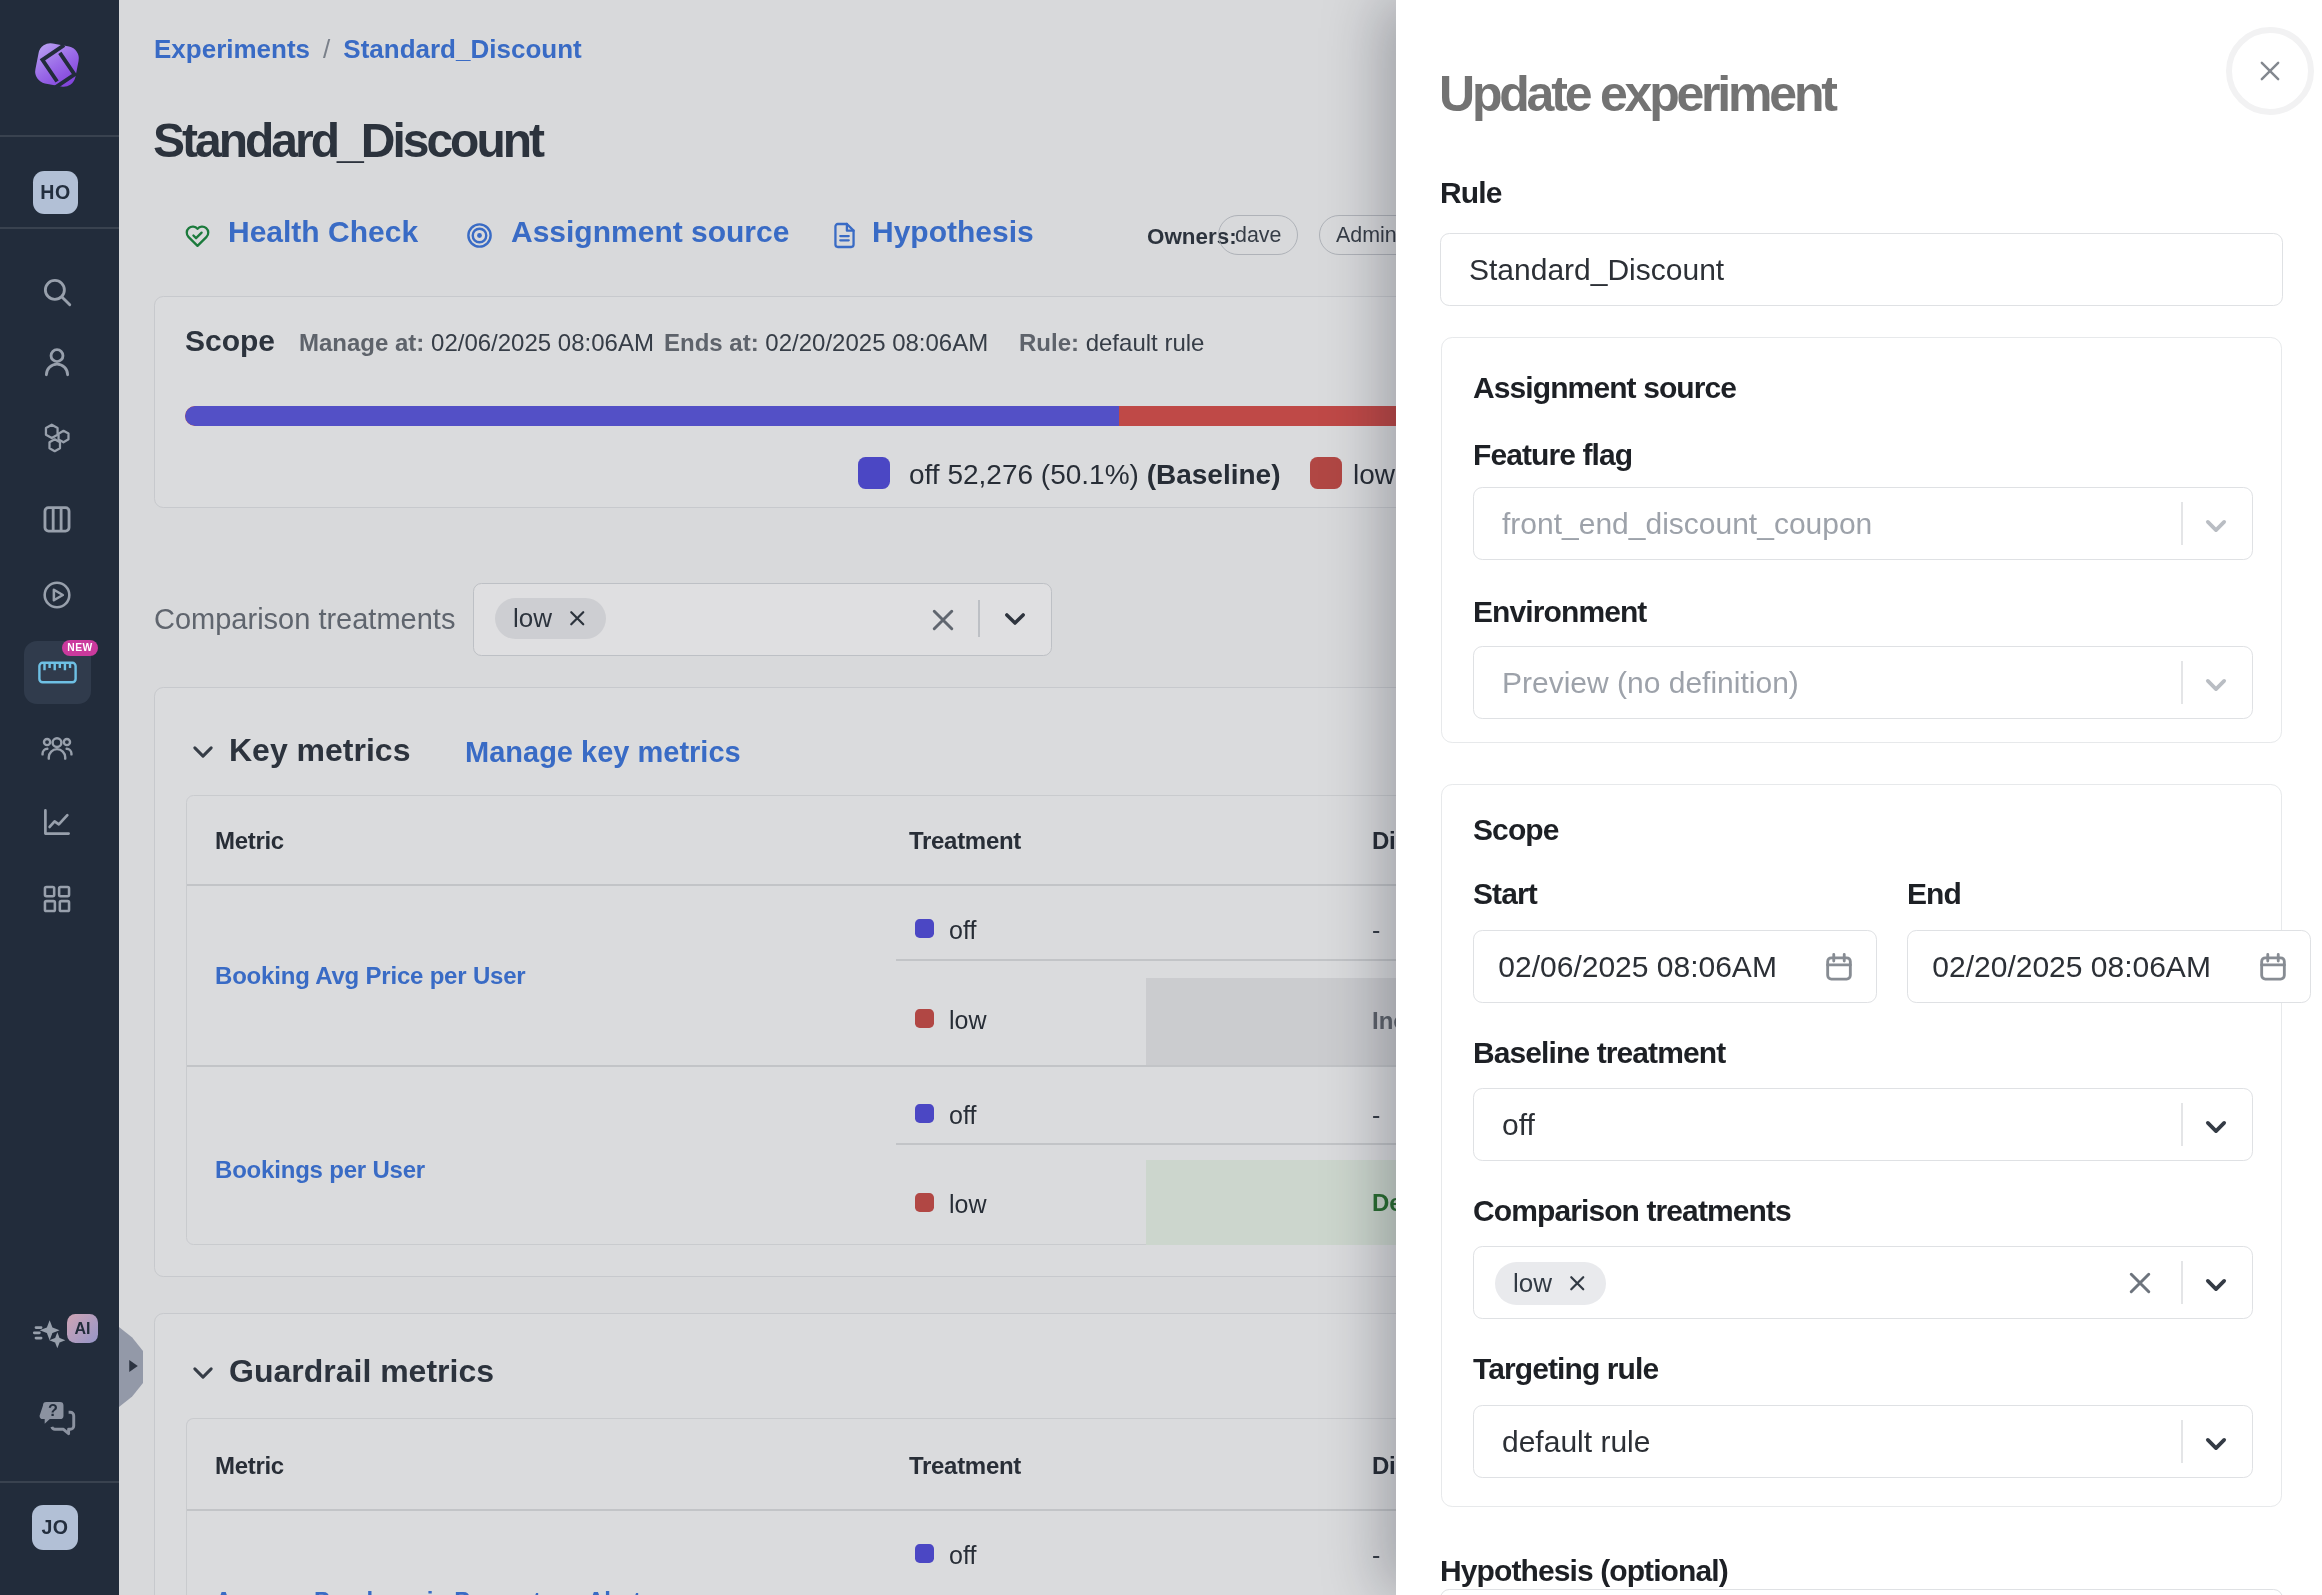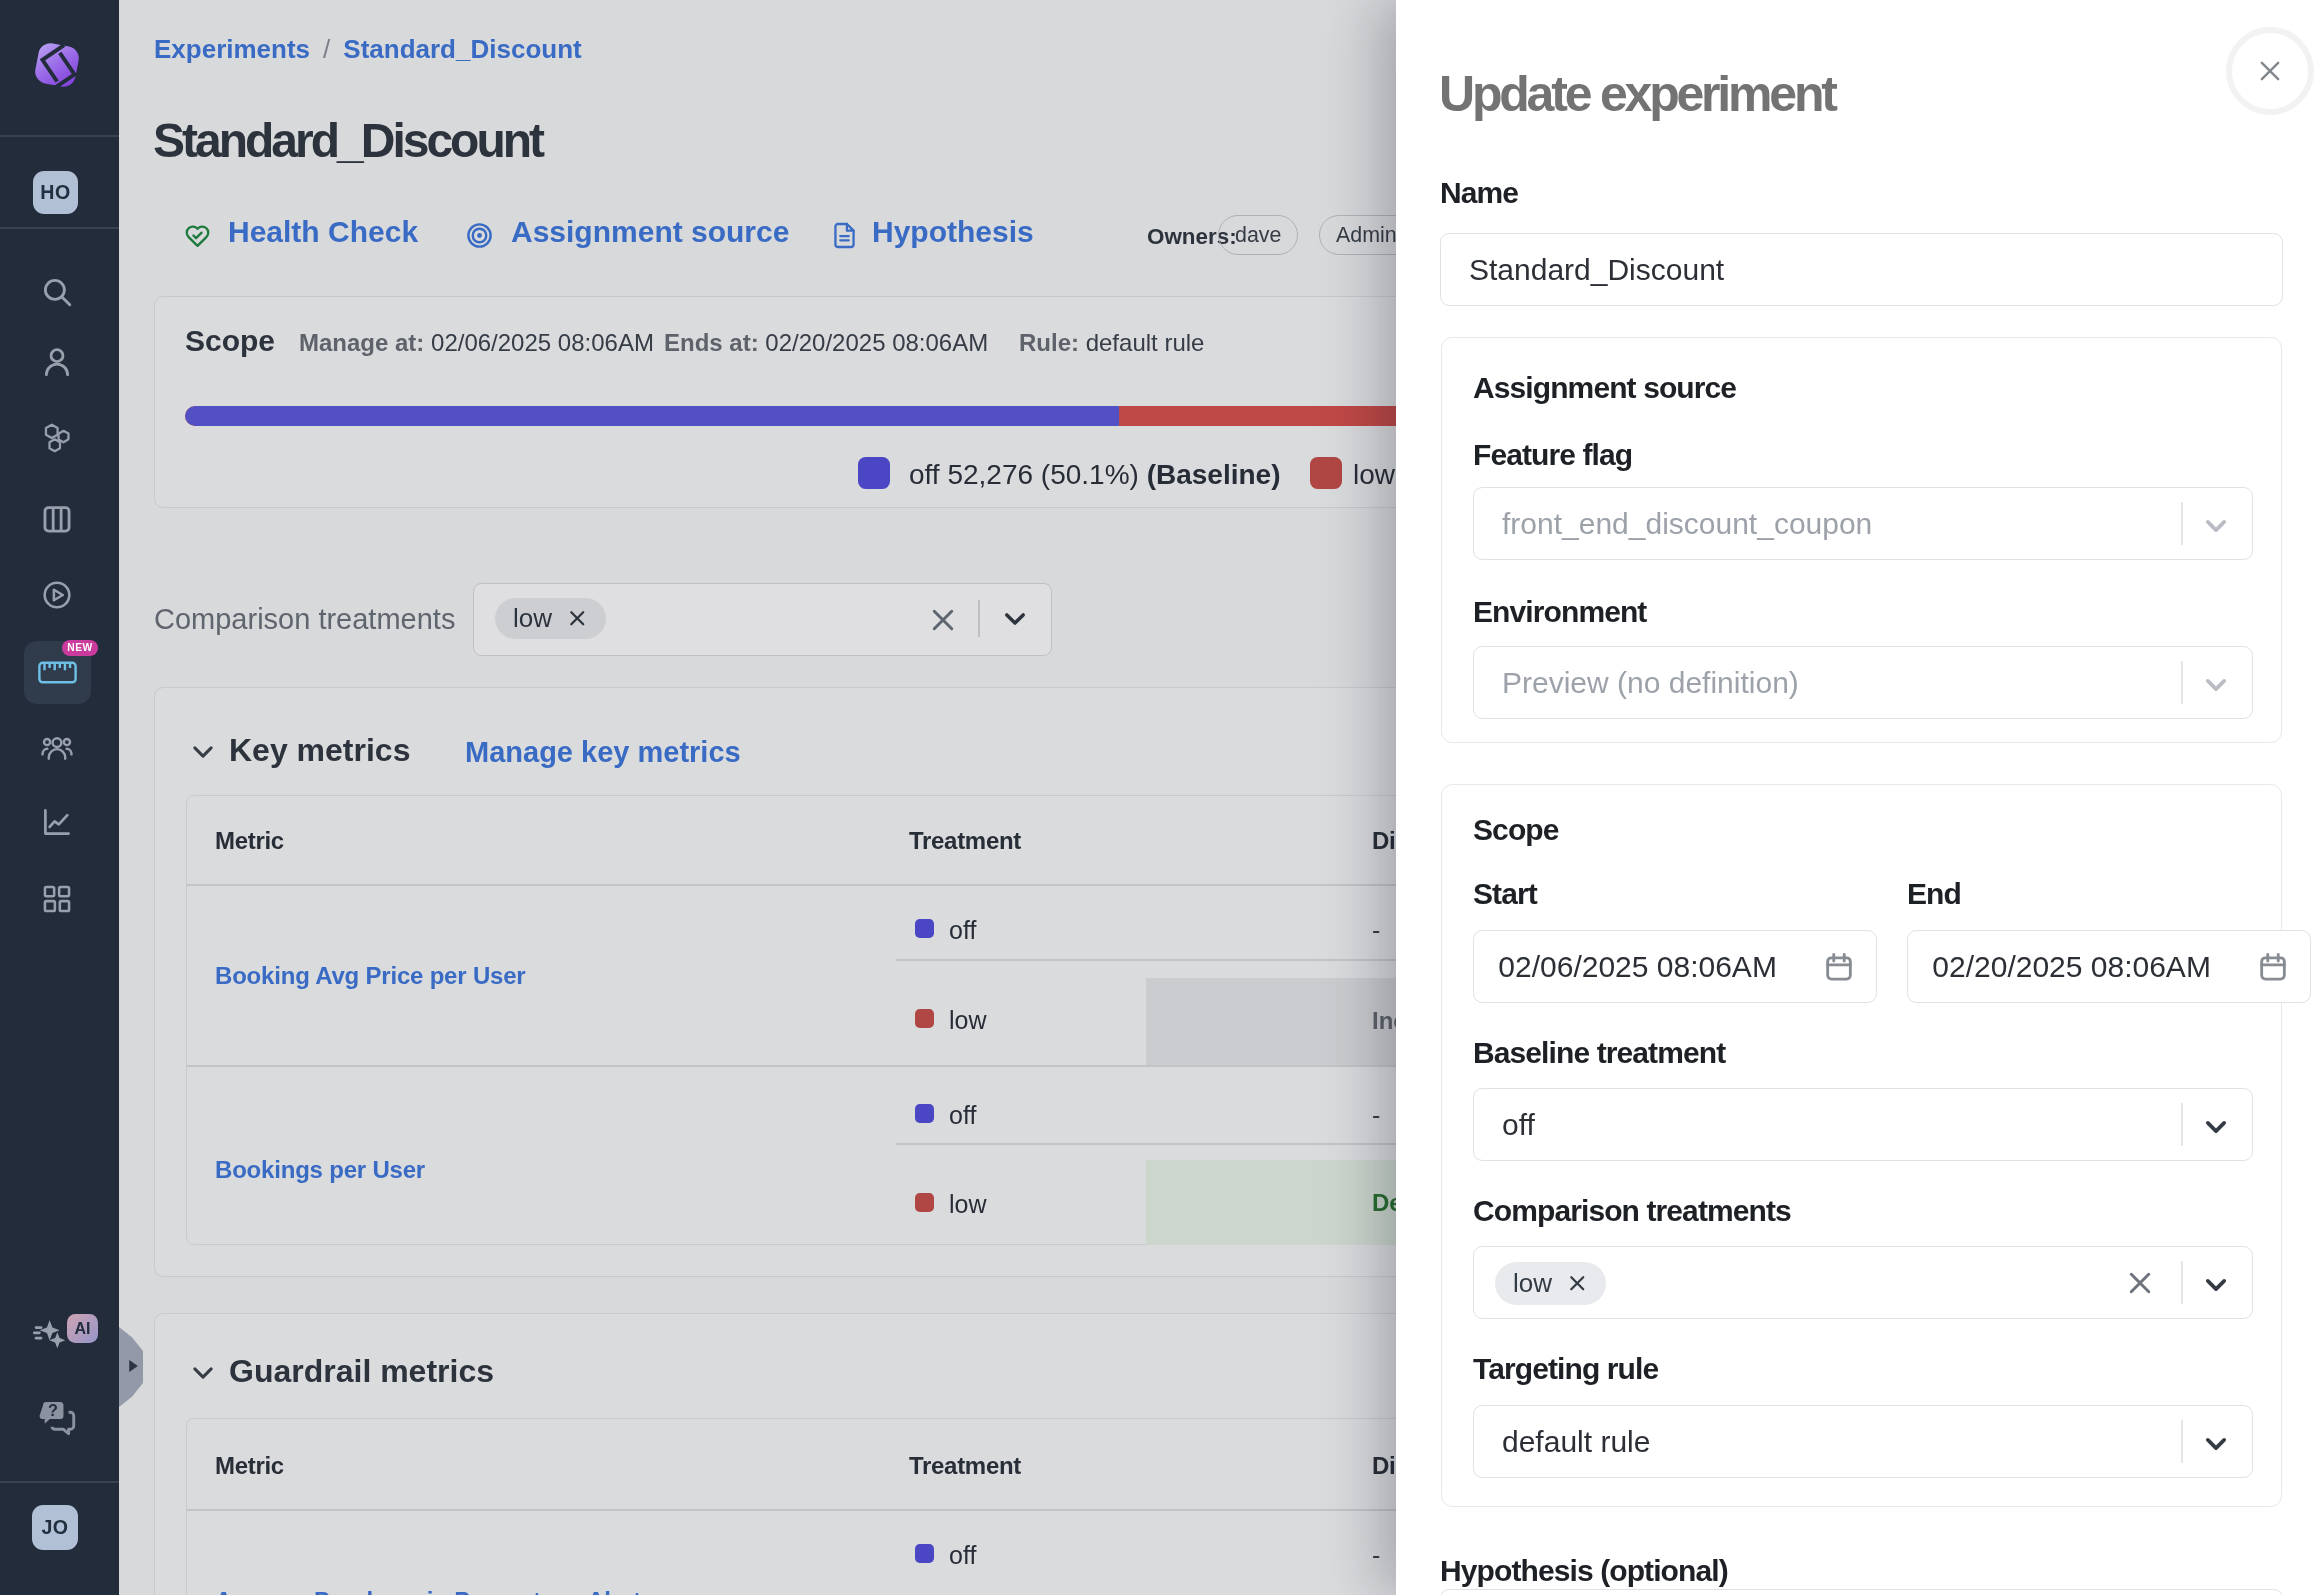--- a/index.html
+++ b/index.html
@@ -228,21 +228,21 @@
   <div class="badge-sq" style="left:32px; top:1505px; width:46px; height:45px;">JO</div>
 </aside>
 
 <div id="panel">
   <div class="xbtn">
       <svg width="28" height="28" viewBox="0 0 24 24" fill="none" stroke="#83888f" stroke-width="2.1" stroke-linecap="round">
         <path d="M5 5l14 14M19 5L5 19"></path>
       </svg>
     </div>
   <div class="ptitle">Update experiment</div>
-  <div class="plabel" style="left:44px; top:177px;">Name</div>
+  <div class="plabel" style="left:44px; top:177px;">Rule</div>
   <div class="pinput" style="left:44px; top:233px; width:843px; height:73px;">
       <span class="pval">Standard_Discount</span>
     </div>
 
   <div class="pcard" style="left:45px; top:337px; width:841px; height:406px;">
     <div class="plabel" style="left:31px; top:34px;">Assignment source</div>
     <div class="plabel" style="left:31px; top:101px;">Feature flag</div>
     <div class="pinput" style="left:31px; top:149px; width:780px; height:73px;">
         <span class="pph">front_end_discount_coupon</span>
       <div class="vdiv"></div>

